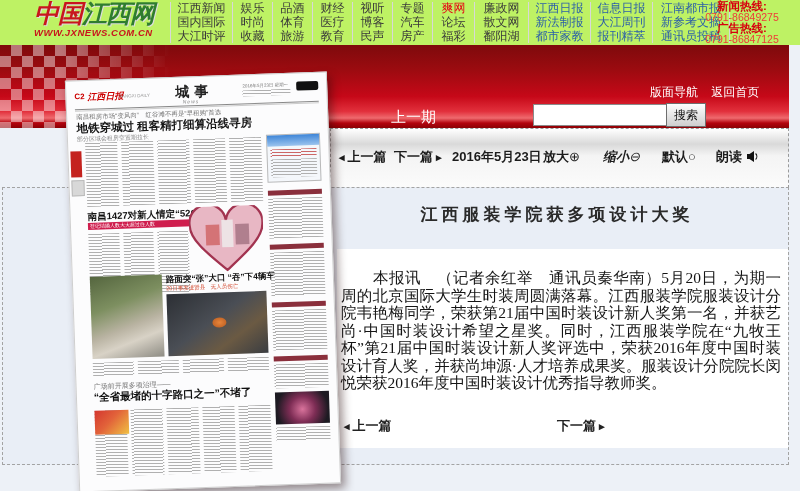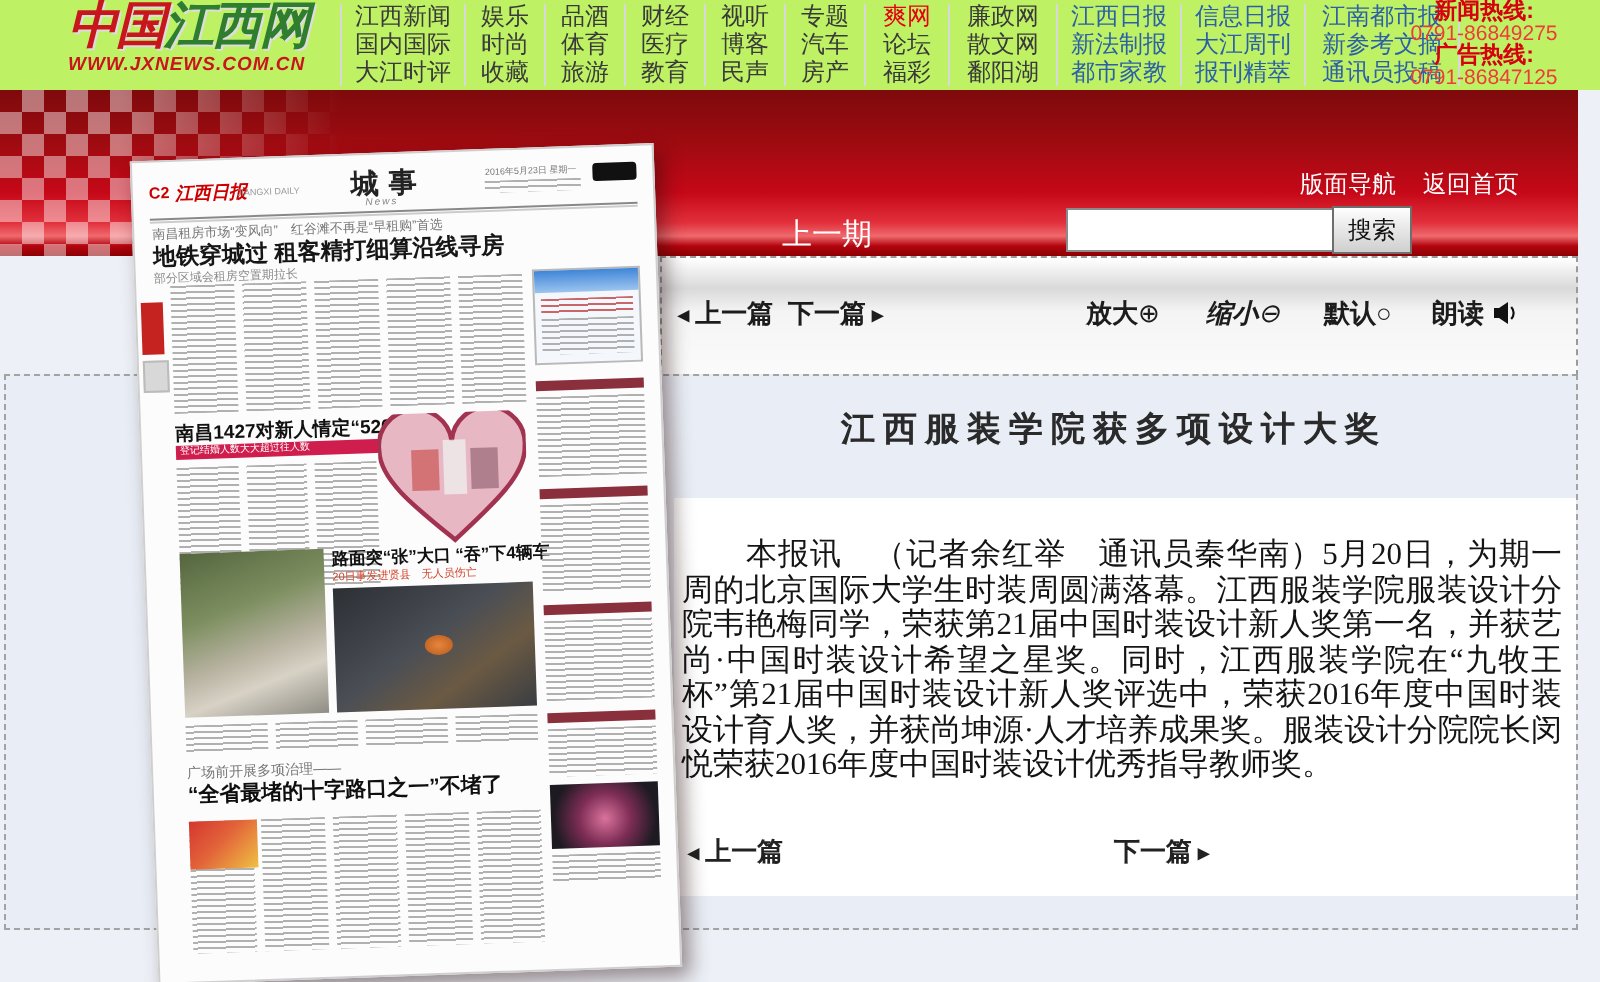--- a/index.html
+++ b/index.html
@@ -165,20 +165,21 @@
     <span>版面导航</span>
     <span>返回首页</span>
   </div>
   <span class="abs prev-issue">上一期</span>
   <input class="abs srch" style="">
   <button class="abs sbtn">搜索</button>
 
   <div class="abs tbox">
     <span class="titem tri-l" style="left:8px;">上一篇</span>
     <span class="titem tri-r" style="left:63px;">下一篇</span>
+    <span class="titem tdate" style="left:121px;">2016年5月23日</span>
     <span class="titem" style="left:212px;"><span>放大</span><span class="ic">⊕</span></span>
     <span class="titem" style="left:272px;font-style:italic;"><span>缩小</span><span class="ic">⊖</span></span>
     <span class="titem" style="left:331px;"><span>默认</span><span class="ic">○</span></span>
     <span class="titem" style="left:385px;"><span>朗读</span>
       <svg width="13" height="11" viewBox="0 0 13 11" style="vertical-align:-1px">
         <path d="M8 0 3.5 3H1v5h2.5L8 11z" fill="#111"></path>
         <path d="M9.6 2.5a4.3 4.3 0 0 1 0 6" stroke="#111" stroke-width="1.1" fill="none"></path>
       </svg></span>
   </div>
 

